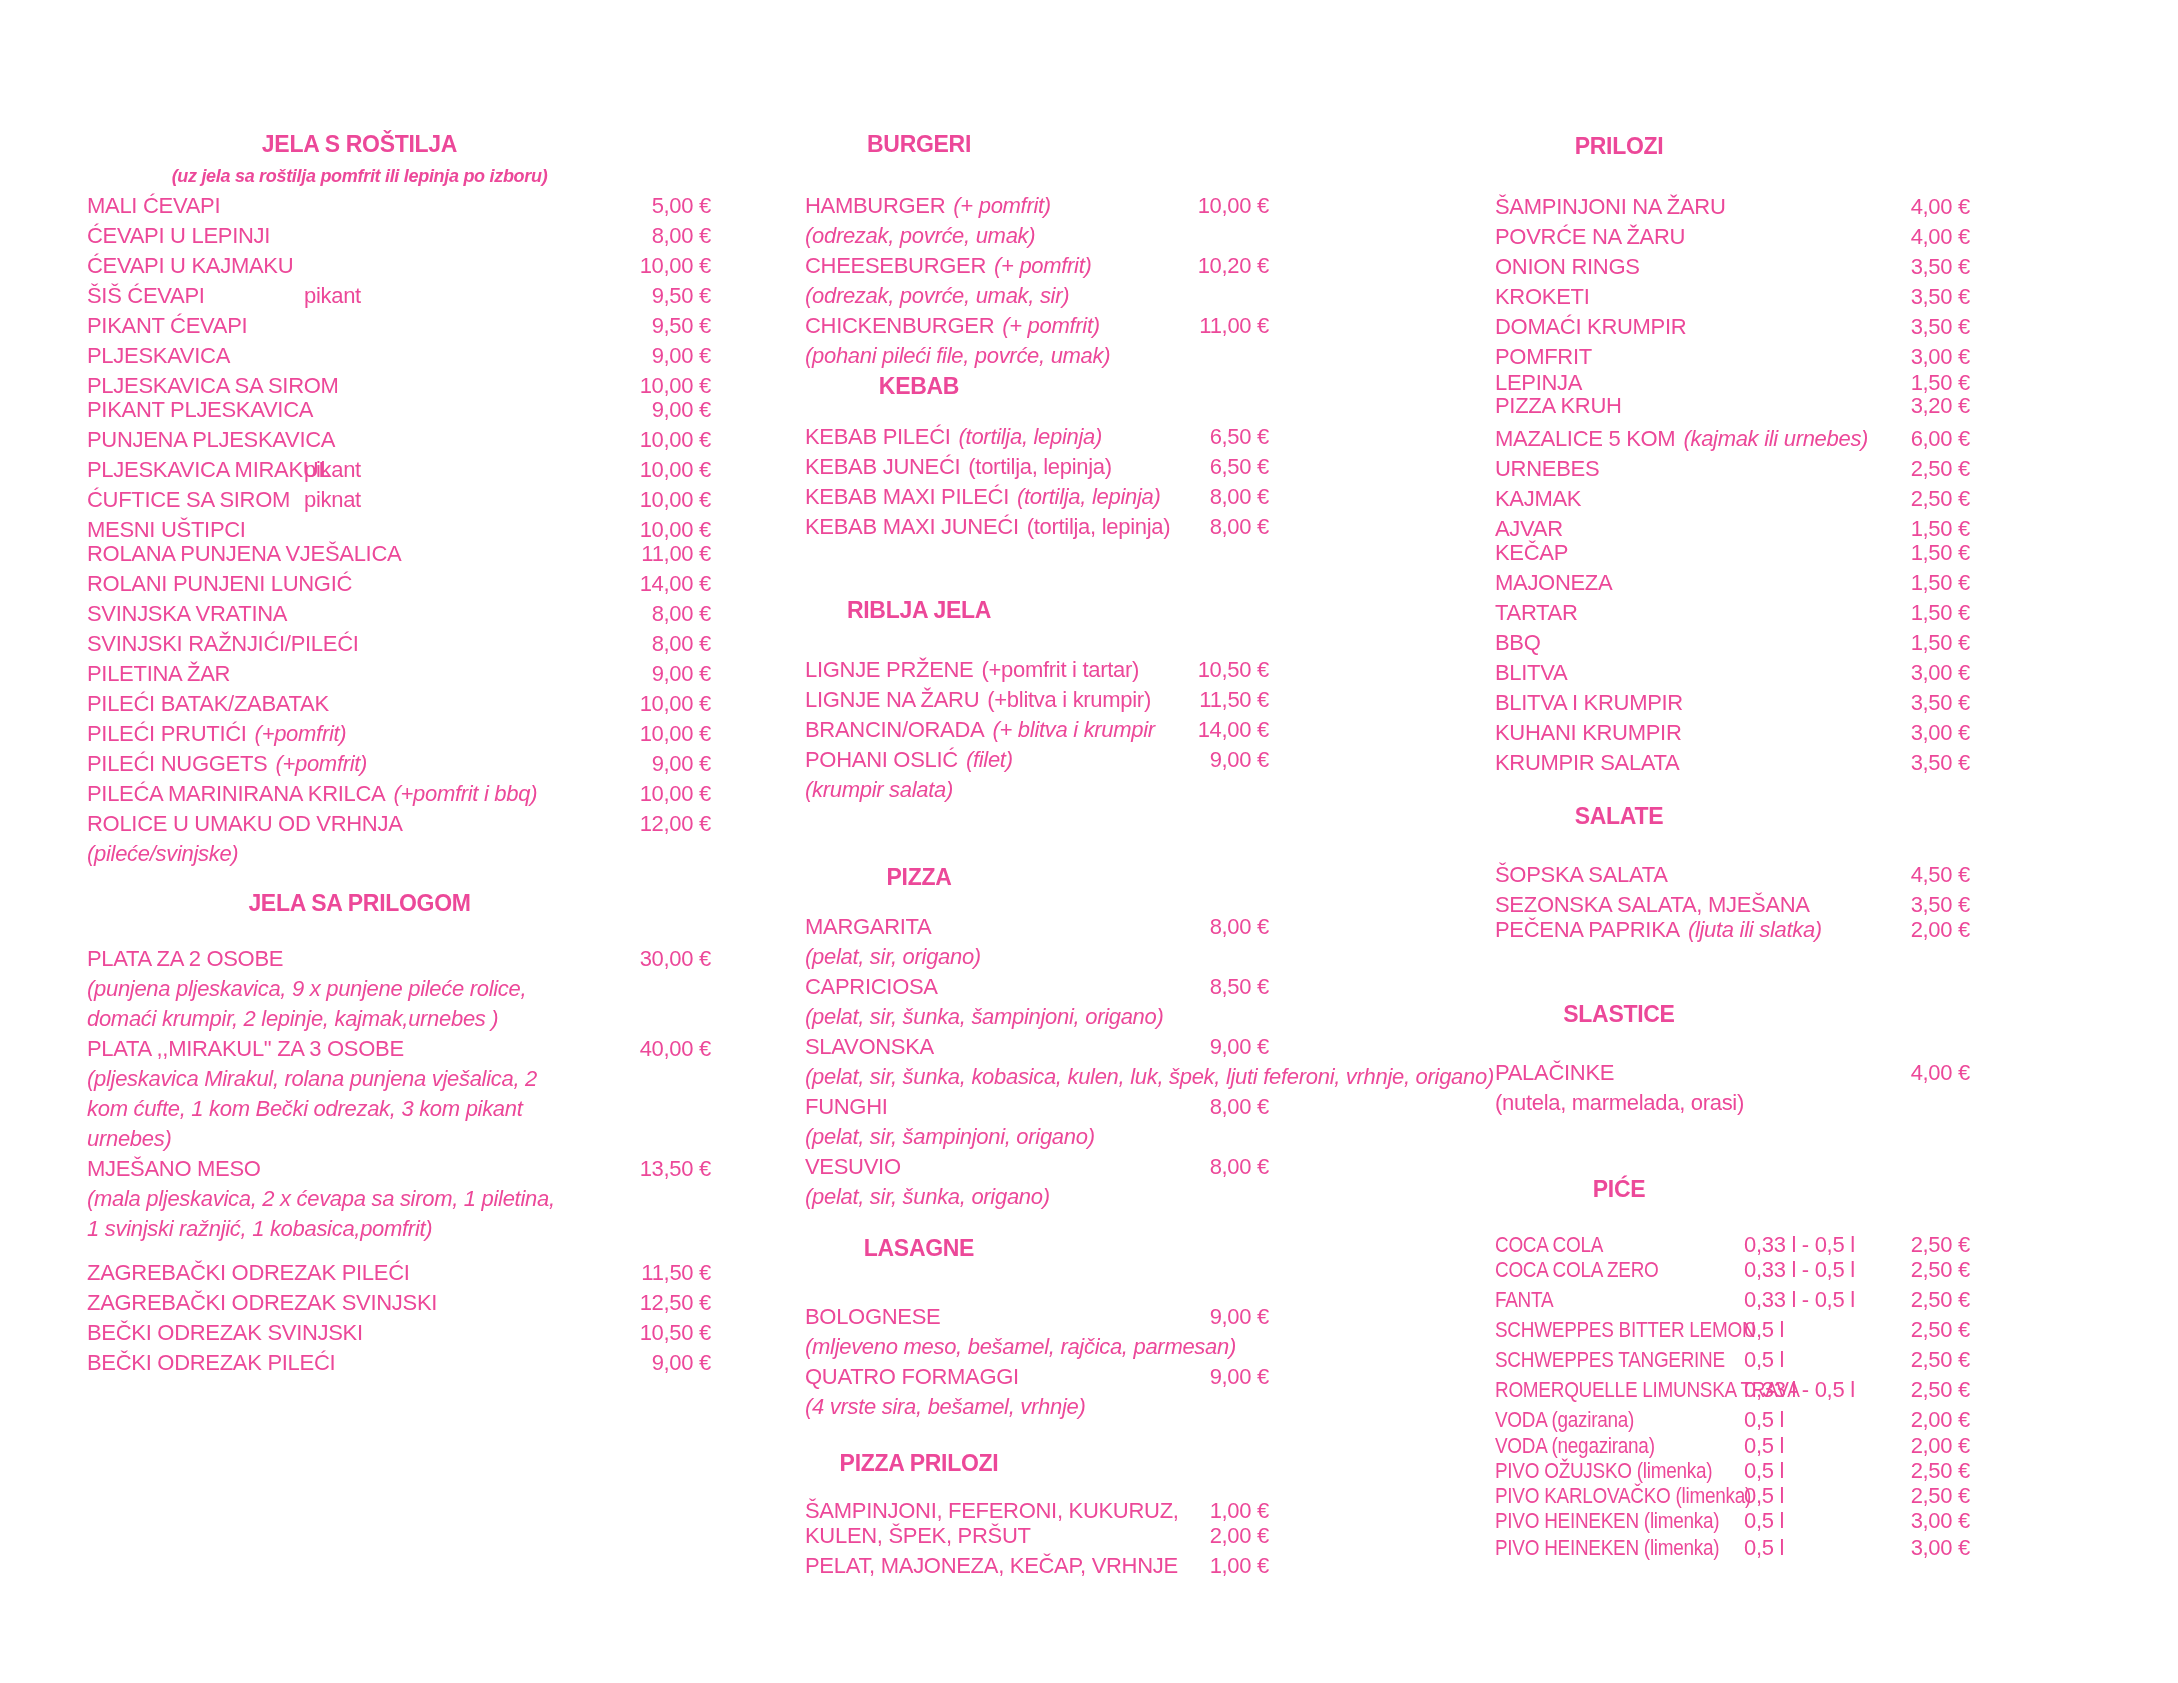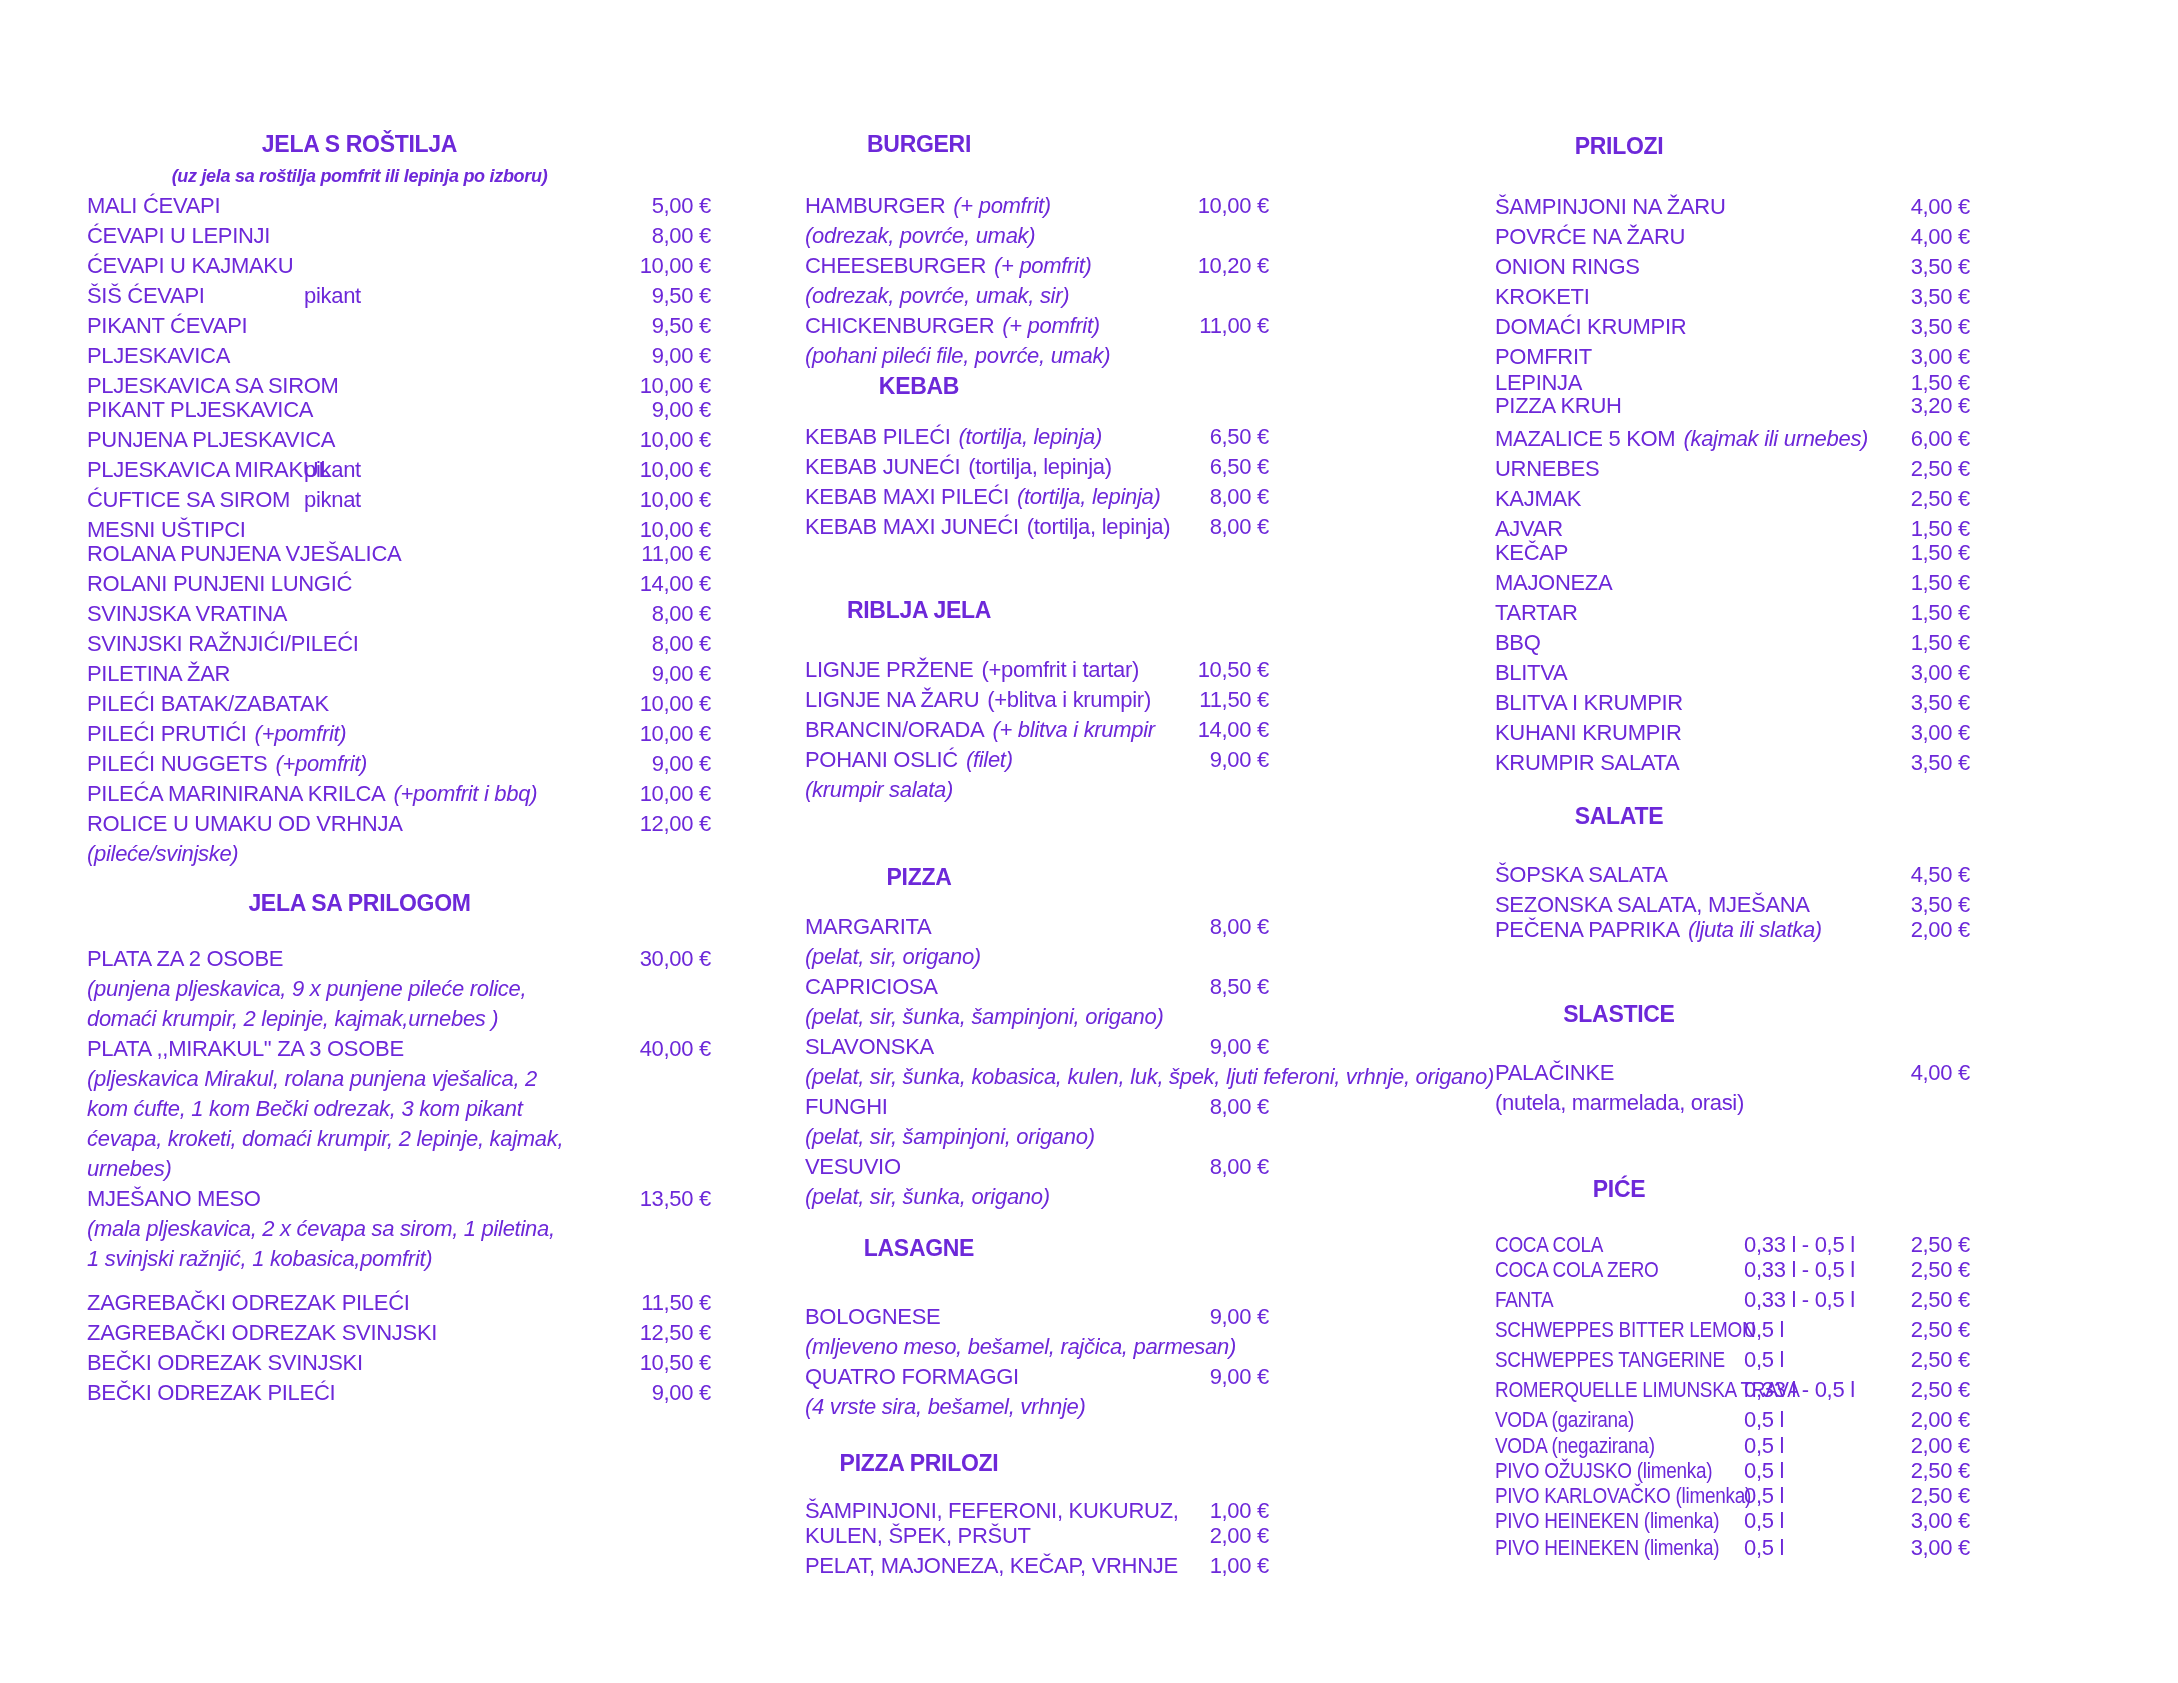--- a/index.html
+++ b/index.html
@@ -1,18 +1,18 @@
 <!DOCTYPE html>
 <html><head>
 <meta charset="utf-8">
 <style>
   html,body{margin:0;padding:0;background:#ffffff;}
   .canvas{
     position:relative;width:2178px;height:1683px;background:#ffffff;
-    font-family:"Liberation Sans", sans-serif;color:#6d28d9;
+    font-family:"Liberation Sans", sans-serif;color:#ec4899;
     letter-spacing:-0.3px;overflow:hidden;
   }
   .col{position:absolute;top:0;}
   #col1{left:87px;width:624px;}
   #col2{left:805px;width:464px;}
   #col3{left:1495px;width:475px;}
 
   .header{
     font-weight:700;font-size:23px;line-height:30px;height:30px;
     text-align:center;white-space:nowrap;
@@ -151,21 +151,20 @@
         <span class="price">30,00 €</span>
       </div>
       <div class="desc it">(punjena pljeskavica, 9 x  punjene pileće rolice,</div>
       <div class="desc it">domaći krumpir, 2 lepinje, kajmak,urnebes )</div>
       <div class="row">
         <span class="name">PLATA ,,MIRAKUL" ZA 3 OSOBE</span>
         <span class="price">40,00 €</span>
       </div>
       <div class="desc it">(pljeskavica Mirakul, rolana punjena vješalica, 2</div>
       <div class="desc it">kom ćufte, 1 kom Bečki odrezak, 3 kom pikant</div>
-      <div class="desc it">ćevapa, kroketi, domaći krumpir, 2 lepinje, kajmak,</div>
       <div class="desc it">urnebes)</div>
       <div class="row">
         <span class="name">MJEŠANO MESO</span>
         <span class="price">13,50 €</span>
       </div>
       <div class="desc it">(mala pljeskavica, 2 x ćevapa sa sirom, 1 piletina,</div>
       <div class="desc it">1 svinjski ražnjić, 1 kobasica,pomfrit)</div>
       <div class="row" style="margin-top: 14px;">
         <span class="name">ZAGREBAČKI ODREZAK PILEĆI</span>
         <span class="price">11,50 €</span>

